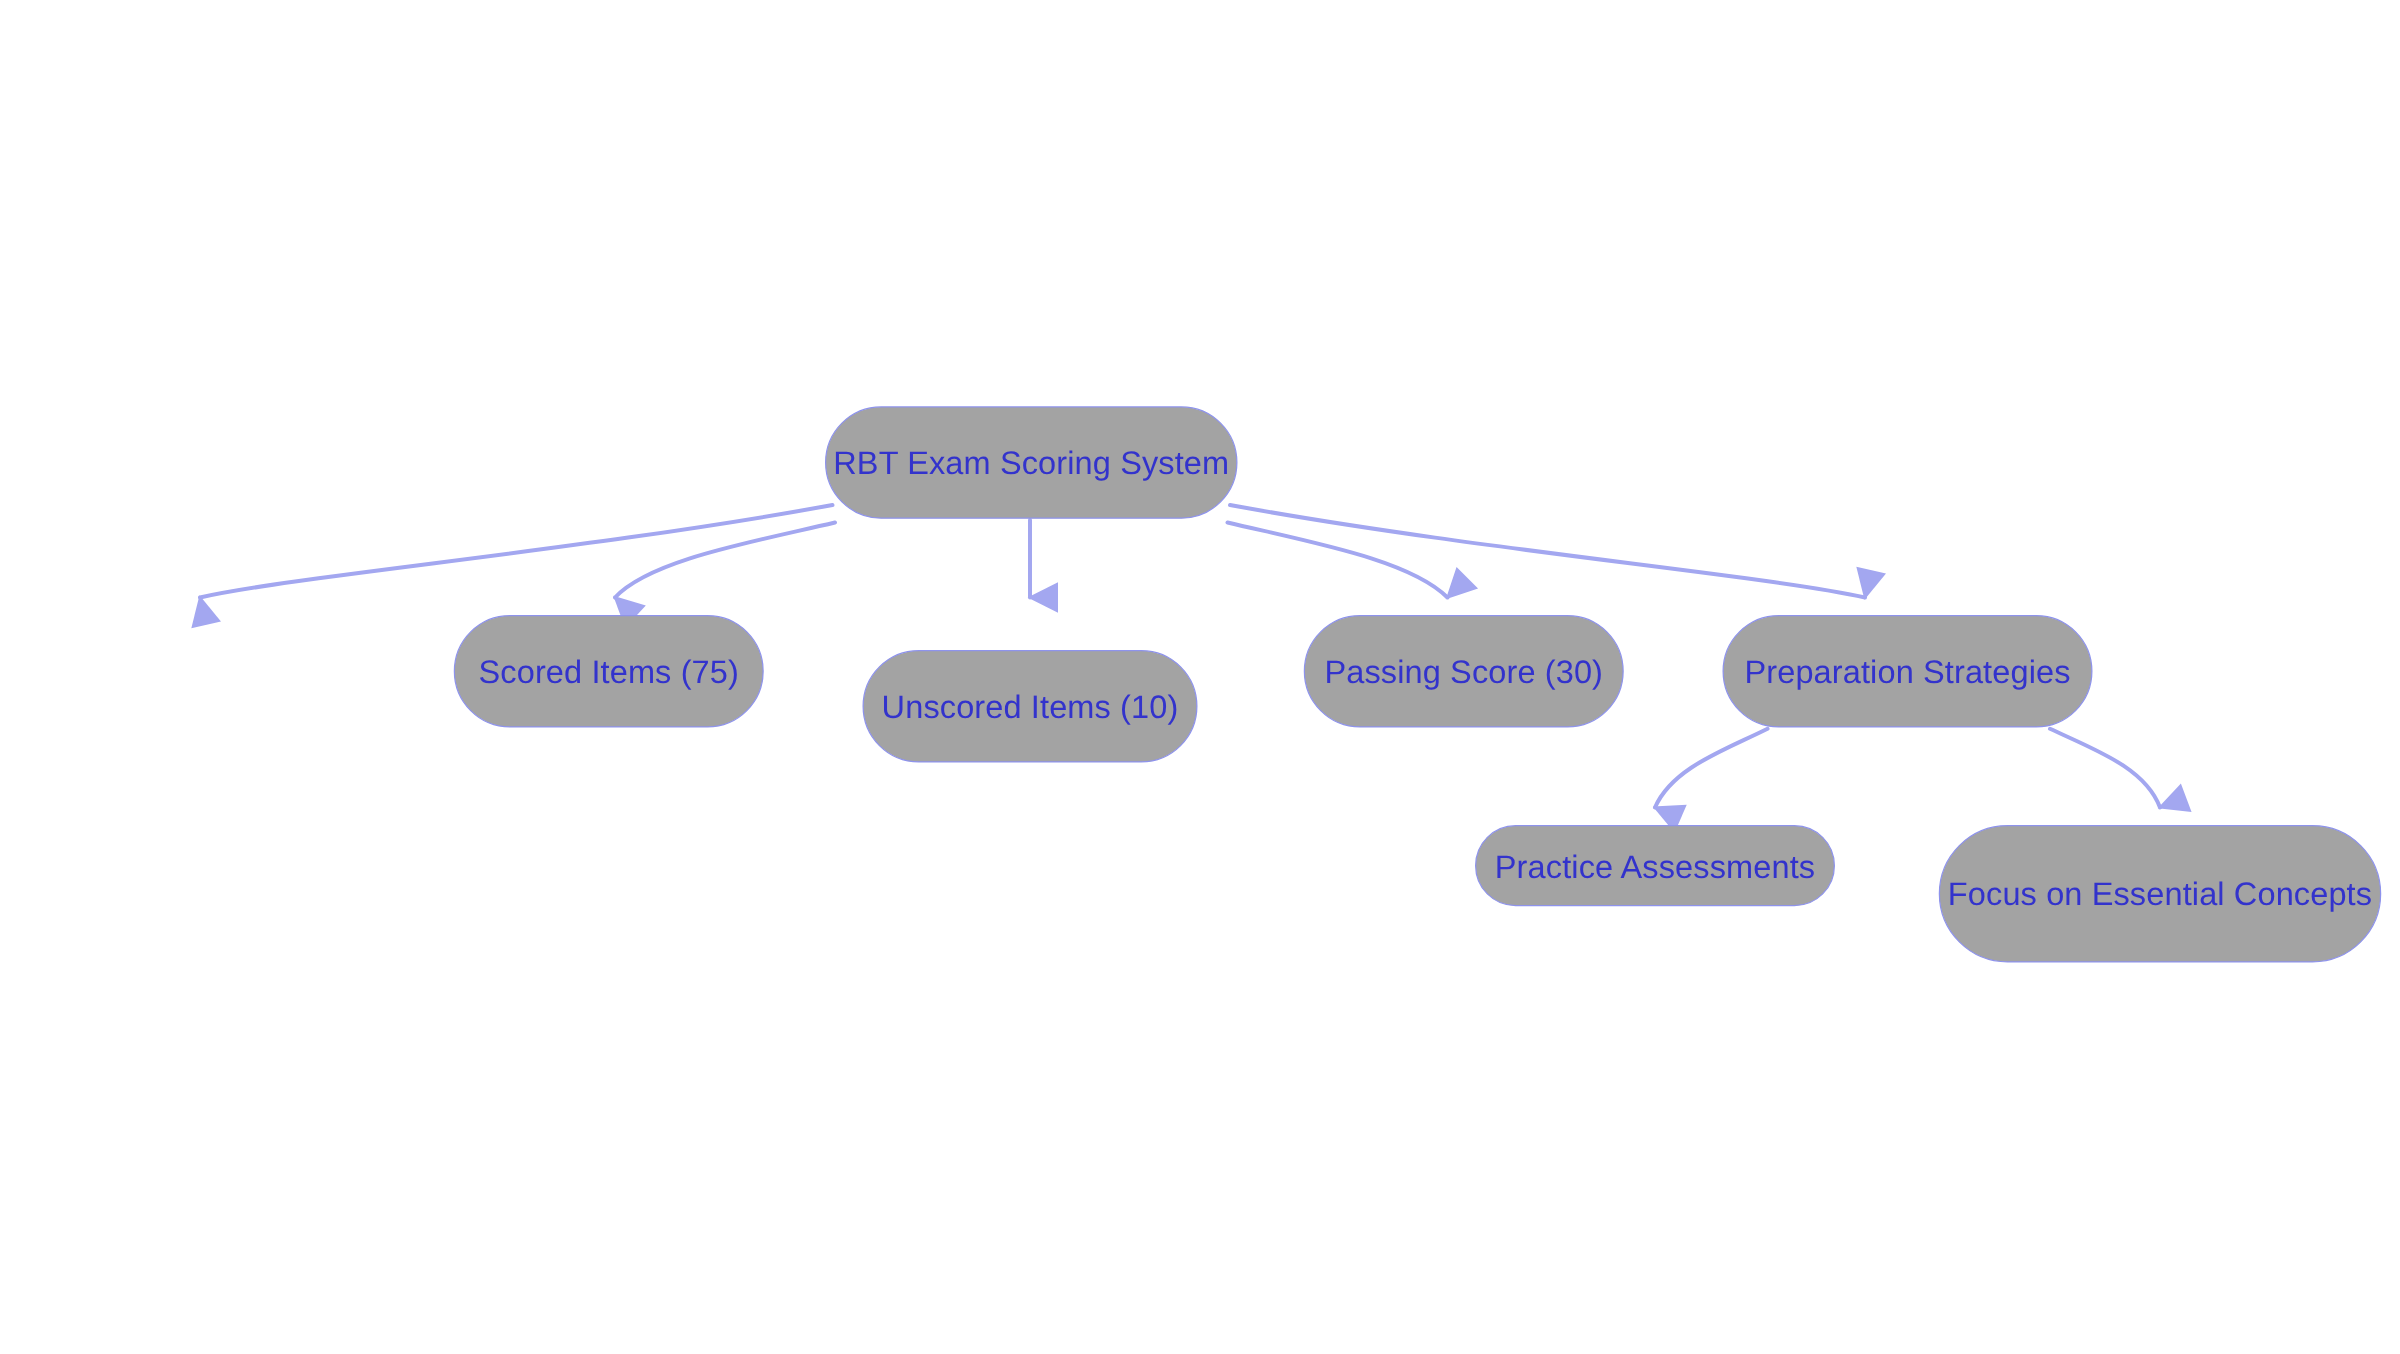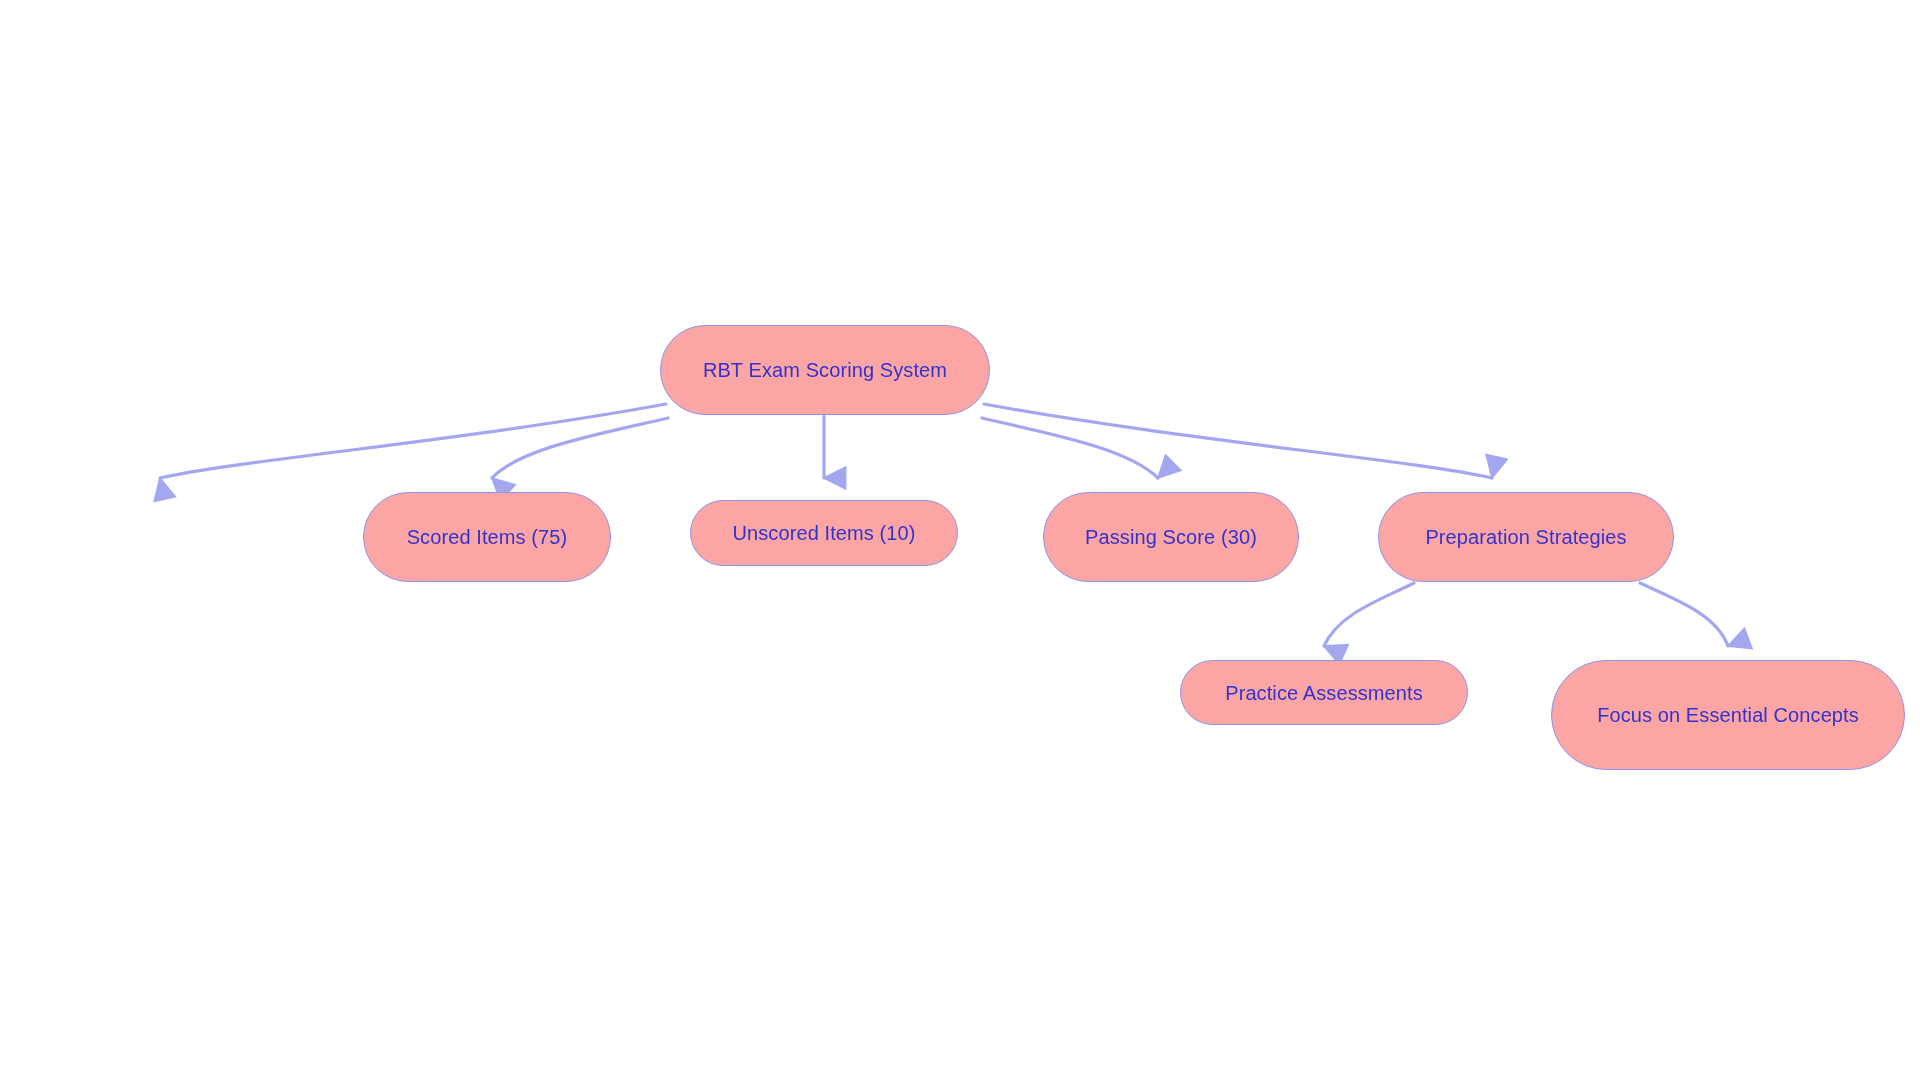--- a/index.html
+++ b/index.html
@@ -27,25 +27,25 @@
     width: 1920px;
     height: 1083px;
     pointer-events: none;
   }
   .node {
     position: absolute;
     box-sizing: border-box;
     display: flex;
     align-items: center;
     justify-content: center;
-    background: #fca5a5;
+    background: #a3a3a3;
     border: 1.6px solid #8e93ec;
     border-radius: 999px;
     color: #3333cc;
-    font-size: 20px;
+    font-size: 26px;
     font-weight: 400;
     letter-spacing: 0.1px;
     white-space: nowrap;
     user-select: none;
   }
   .node-label {
     display: block;
     line-height: 1;
     padding: 0 2px;
   }
@@ -81,21 +81,21 @@
 
   <div class="node" style="left:660px; top:325px; width:330px; height:90px;">
     <span class="node-label">RBT Exam Scoring System</span>
   </div>
 
 
   <div class="node" style="left:363px; top:492px; width:248px; height:90px;text-align:right;">
     <span class="node-label">Scored Items (75)</span>
   </div>
 
-  <div class="node" style="left:690px; top:500px; width:268px; height:66px;">
+  <div class="node" style="left:690px; top:520px; width:268px; height:90px;">
     <span class="node-label">Unscored Items (10)</span>
   </div>
 
   <div class="node" style="left:1043px; top:492px; width:256px; height:90px;">
     <span class="node-label">Passing Score (30)</span>
   </div>
 
   <div class="node" style="left:1378px; top:492px; width:296px; height:90px;">
     <span class="node-label">Preparation Strategies</span>
   </div>

